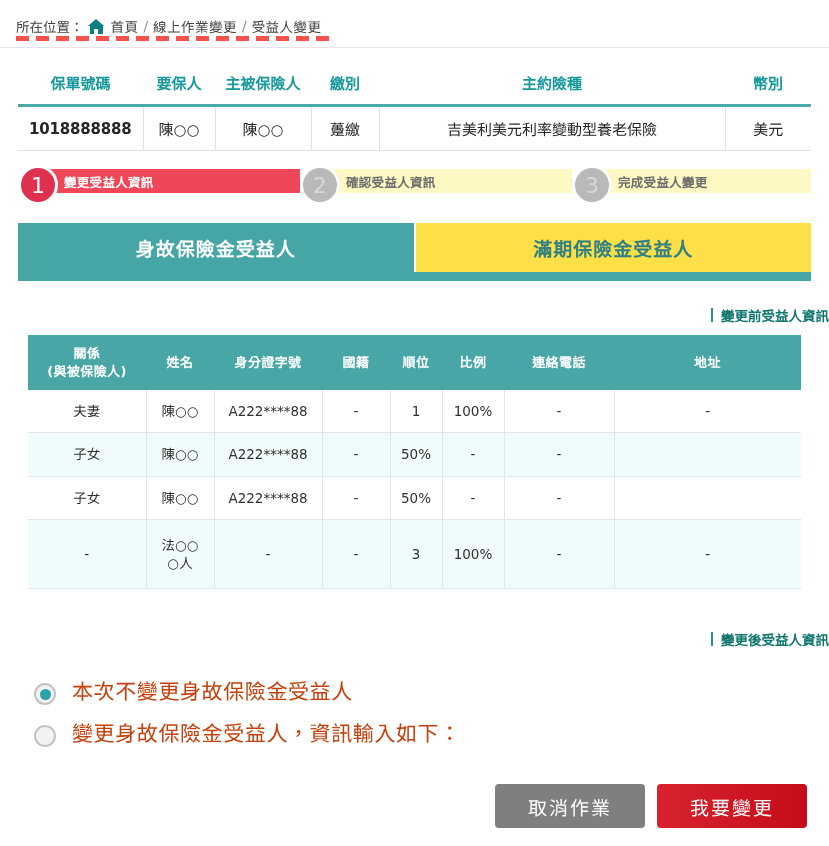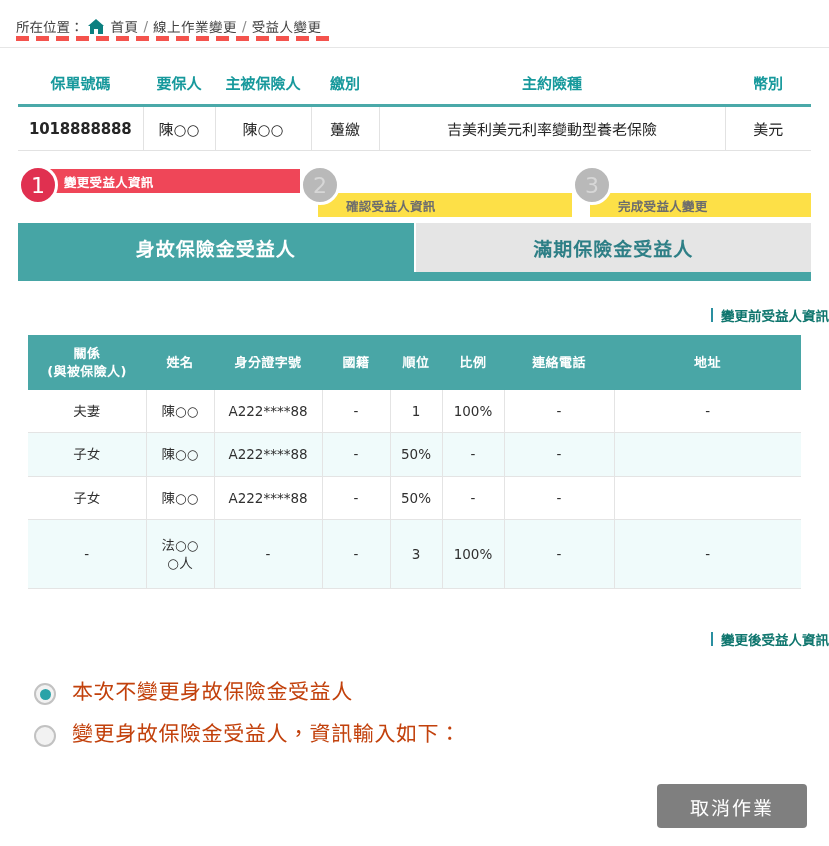--- a/index.html
+++ b/index.html
@@ -131,21 +131,21 @@
     height: 24px;
     display: flex;
     align-items: center;
     padding-left: 28px;
     box-sizing: border-box;
     font-size: 12.5px;
     font-weight: bold;
     letter-spacing: .3px;
   }
   .step.active .bar { background: #ef4658; color: #ffffff; }
-  .step.idle .bar { background: #fde047; color: #6d6d6d; margin-top: 24px; }
+  .step.idle .bar { background: #fef9c3; color: #6d6d6d; }
   .step .circle {
     position: absolute;
     left: 0; top: 0;
     width: 40px; height: 40px;
     border-radius: 50%;
     display: flex;
     align-items: center;
     justify-content: center;
     font-size: 22px;
     font-weight: normal;
@@ -179,21 +179,21 @@
   .tab {
     flex: 1;
     display: flex;
     align-items: center;
     justify-content: center;
     font-size: 19px;
     font-weight: bold;
     letter-spacing: 1px;
   }
   .tab.active { background: #46a5a5; color: #ffffff; }
-  .tab.idle   { background: #e5e5e5; color: #2e7f86; }
+  .tab.idle   { background: #fde047; color: #2e7f86; }
   .tab-underline {
     margin: 0 18px;
     height: 9px;
     background: #46a5a5;
   }
 
   
   .section-title {
     margin: 24px 0 10px 28px;
     font-size: 13.5px;
@@ -465,13 +465,14 @@
     <span>本次不變更身故保險金受益人</span>
   </div>
   <div class="radio-row">
     <span class="radio"></span>
     <span>變更身故保險金受益人，資訊輸入如下：</span>
   </div>
 </div>
 
 <div class="btn-row">
   <button class="btn btn-cancel">取消作業</button>
+  <button class="btn btn-submit">我要變更</button>
 </div>
 
 </body></html>

